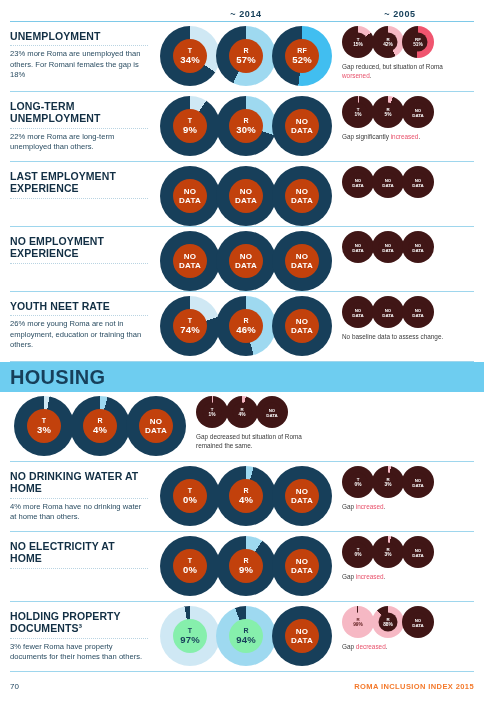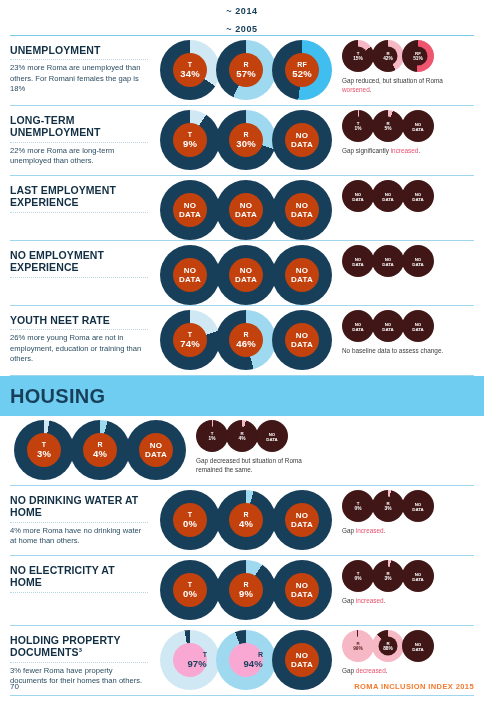--- a/index.html
+++ b/index.html
@@ -9,24 +9,23 @@
     background: #ffffff;
     color: #12364f;
     position: relative;
     overflow: hidden;
   }
   .page { width: 484px; height: 701px; position: relative; padding: 0 10px; }
 
   
   .col-header {
     display: flex;
-    align-items: center;
-    height: 36px;
+    align-items: flex-end;
+    height: 22px;
     border-bottom: 1.5px solid #7ec9e8;
-    flex-direction: column;
   }
   .hdr-label { width: 146px; }
   .hdr-2014 { width: 180px; text-align: center; }
   .hdr-2005 { width: 128px; text-align: center; }
   .hdr-2014 span, .hdr-2005 span {
     font-size: 9px; font-weight: bold; letter-spacing: .6px; color: #17405a;
   }
 
   
   .row {
@@ -59,21 +58,21 @@
   .donut:first-child { margin-left: 0; }
   .donut-ring { position: absolute; inset: 0; border-radius: 50%; }
   .donut-hole {
     position: absolute; left: 50%; top: 50%;
     transform: translate(-50%, -50%);
     width: 34px; height: 34px; border-radius: 50%;
     background: #c2410c;
     display: flex; flex-direction: column;
     align-items: center; justify-content: center;
   }
-  .donut.light .donut-hole { background: #f9a8d4; align-items: flex-end; }
+  .donut.light .donut-hole { background: #86efac; }
   .donut-series { font-size: 7px; font-weight: bold; color: #ffffff; line-height: 8px; }
   .donut-value { font-size: 9.5px; font-weight: bold; color: #ffffff; line-height: 10px; letter-spacing: .2px; }
   .donut.light .donut-series, .donut.light .donut-value { color: #173f5a; }
   .donut-nodata {
     font-size: 8px; font-weight: bold; color: #ffffff;
     text-align: center; line-height: 9.5px; letter-spacing: .3px;
   }
 
   
   .mini {
@@ -96,21 +95,21 @@
   .mini-nodata { font-size: 4.4px; font-weight: bold; color: #fff; text-align: center; line-height: 5px; }
 
   .note {
     font-size: 6.4px; line-height: 8.6px; color: #3b3b3b;
     margin-top: 5px; max-width: 118px;
   }
   .note em { font-style: normal; color: #e8516b; }
 
   
   .section-band {
-    background: #6ecdf0; height: 40px;
+    background: #6ecdf0; height: 30px;
     display: flex; align-items: center;
     margin: 0 -10px; padding-left: 10px;
   }
   .section-band span {
     font-size: 20px; font-weight: bold; color: #173f5a; letter-spacing: .3px;
   }
 
   
   .footer {
     position: absolute; left: 10px; right: 10px; bottom: 10px;

